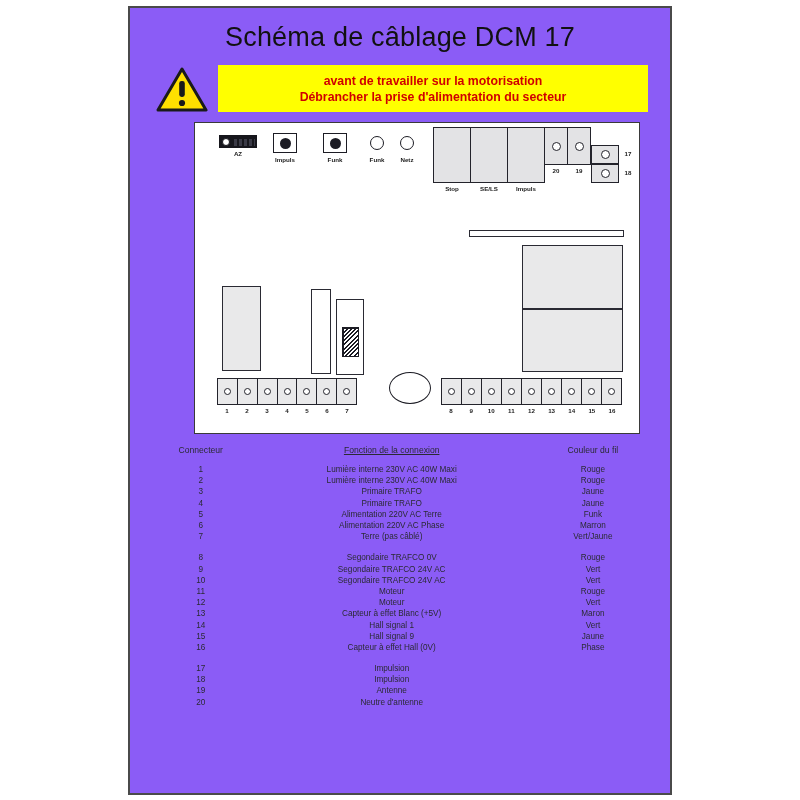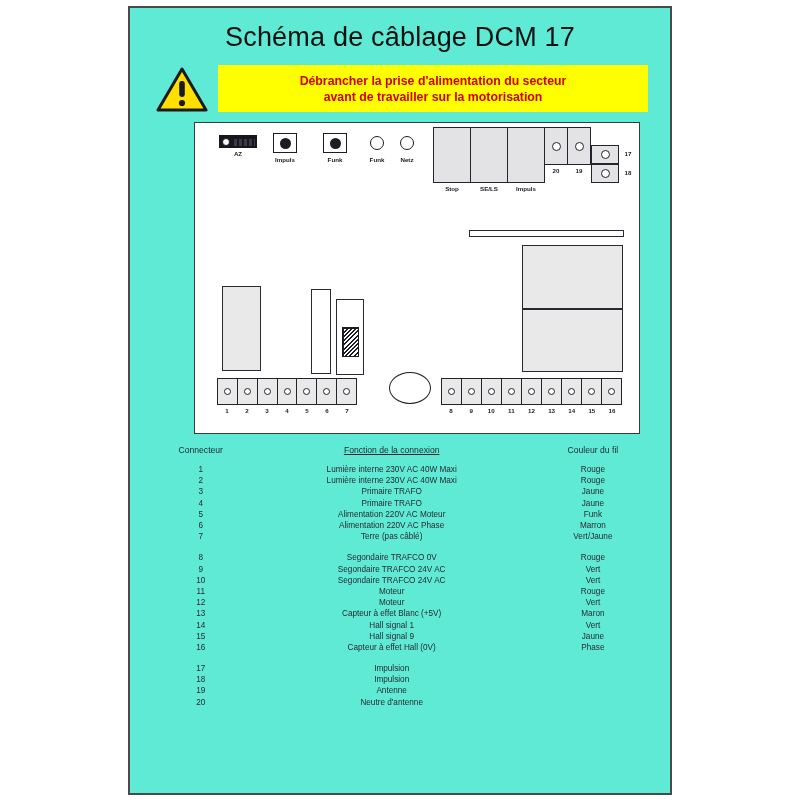--- a/index.html
+++ b/index.html
@@ -1,20 +1,20 @@
 <!DOCTYPE html>
 <html><head>
 <meta charset="utf-8">
 <style>
   html,body{margin:0;padding:0;background:#ffffff;}
   body{width:800px;height:800px;font-family:"Liberation Sans",sans-serif;position:relative;overflow:hidden;}
 
   #sheet{
     position:absolute;left:128px;top:6px;width:544px;height:789px;
-    border:2px solid #4a4a4a;background:#5eead4;box-sizing:border-box;
+    border:2px solid #4a4a4a;background:#8b5cf6;box-sizing:border-box;
   }
 
   
   #title{
     position:absolute;left:0;top:14px;width:100%;text-align:center;
     font-size:27px;color:#111;letter-spacing:.2px;
   }
 
   
   #warning-row{position:absolute;left:26px;top:57px;width:492px;height:48px;}
@@ -82,22 +82,22 @@
 
   <div id="warning-row">
     <div id="warn-icon">
       <svg viewBox="0 0 52 45" width="52" height="45">
         <polygon points="26,2 50,43 2,43" fill="#ffe000" stroke="#1a1a1a" stroke-width="3" stroke-linejoin="round"></polygon>
         <rect x="23.2" y="14" width="5.6" height="16" rx="2.4" fill="#1a1a1a"></rect>
         <circle cx="26" cy="36" r="3.1" fill="#1a1a1a"></circle>
       </svg>
     </div>
     <div id="warn-banner">
+      <div>avant de travailler sur la motorisation</div>
       <div>Débrancher la prise d'alimentation du secteur</div>
-      <div>avant de travailler sur la motorisation</div>
     </div>
   </div>
 
   <div id="board">
 
     <div class="cmp" id="az-disp">
       <div id="az-dot"></div>
       <div id="az-seg"></div>
     </div>
     <div class="lbl" style="left:43px;top:27px;">AZ</div>
@@ -272,21 +272,21 @@
             <td>Primaire TRAFO</td>
             <td>Jaune</td>
           </tr>
           <tr>
             <td>4</td>
             <td>Primaire TRAFO</td>
             <td>Jaune</td>
           </tr>
           <tr>
             <td>5</td>
-            <td>Alimentation 220V AC Moteur</td>
+            <td>Alimentation 220V AC Terre</td>
             <td>Funk</td>
           </tr>
           <tr>
             <td>6</td>
             <td>Alimentation 220V AC Phase</td>
             <td>Marron</td>
           </tr>
           <tr>
             <td>7</td>
             <td>Terre (pas câblé)</td>

